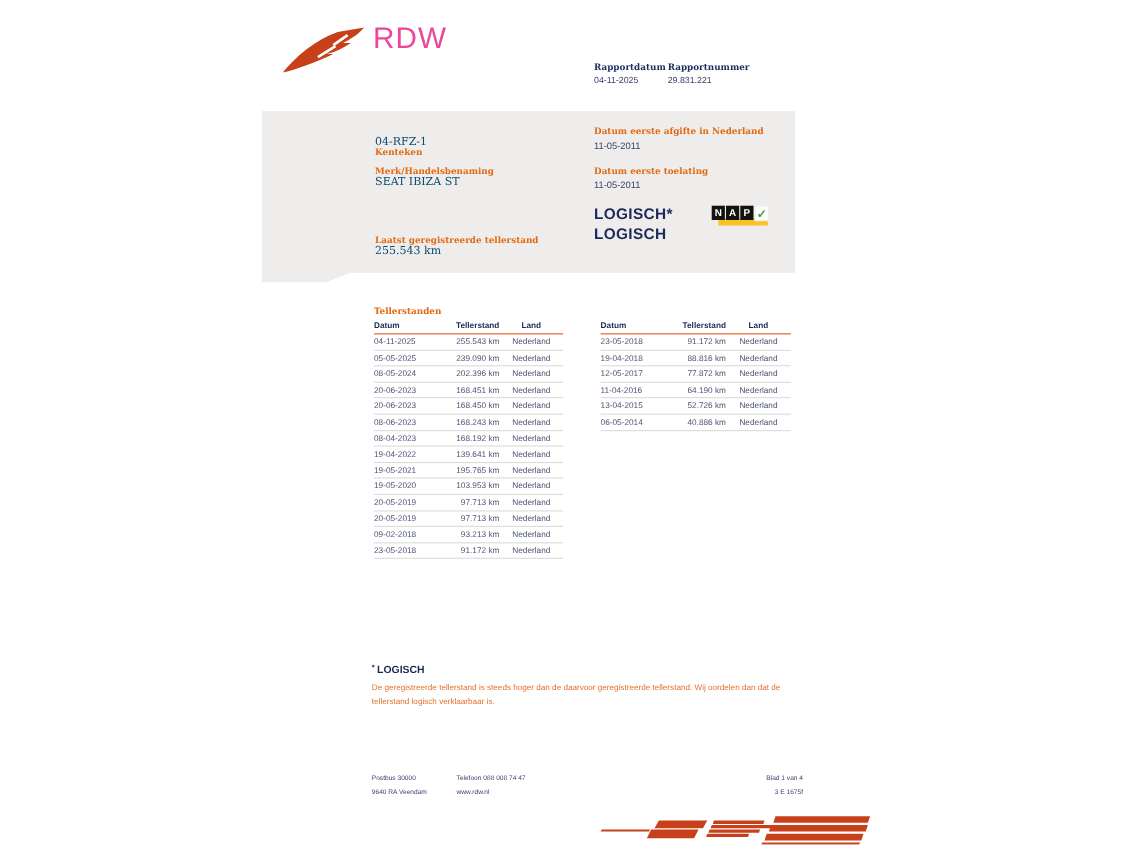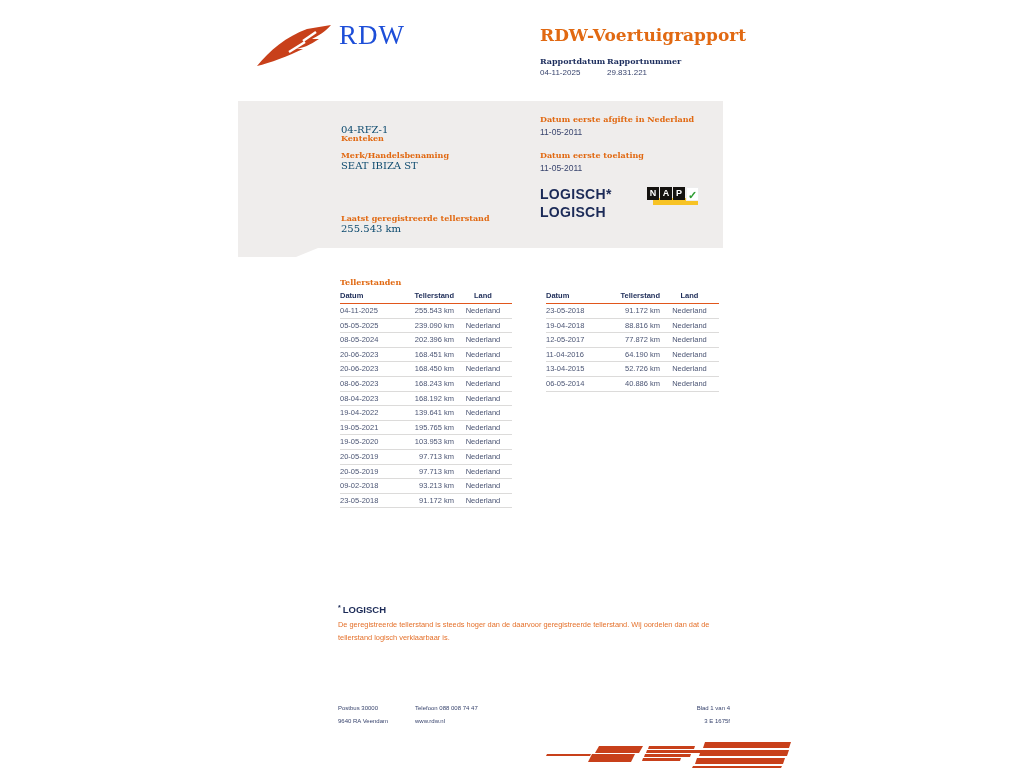--- a/index.html
+++ b/index.html
@@ -2,22 +2,22 @@
 <html><head>
 <meta charset="utf-8">
 <style>
   * { margin:0; padding:0; box-sizing:border-box; }
   html,body { width:1024px; height:768px; background:#ffffff; overflow:hidden;
               font-family:"Liberation Sans", sans-serif; }
   .page { position:relative; width:1024px; height:768px; background:#fff; }
 
   
   .logo-icon { position:absolute; left:256px; top:24px; width:76px; height:48px; }
-  .logo-text { position:absolute; left:339px; top:20px; font-family:Liberation Serif, serif;
-               font-size:27px; letter-spacing:1px; color:#1d4ed8; }
+  .logo-text { position:absolute; left:339px; top:20px; font-family:Liberation Sans, sans-serif;
+               font-size:27px; letter-spacing:1px; color:#ec4899; }
   .doc-title { position:absolute; left:540px; top:25px; font-family:"DejaVu Serif", serif;
                font-weight:bold; font-size:17px; color:#e16912; }
   .meta-label { position:absolute; top:56px; font-family:"DejaVu Serif", serif;
                 font-weight:bold; font-size:8px; color:#1b2c5c; }
   .meta-value { position:absolute; top:68px; font-size:8px; color:#39456e; }
   .mcol1 { left:540px; } .mcol2 { left:607px; }
 
   
   .graybox { position:absolute; left:238px; top:101px; width:485px; height:156px;
              background:#efedec;
@@ -72,21 +72,20 @@
 <body>
 
 <div class="page">
 
   <svg class="logo-icon" viewBox="0 0 76 48">
     <path d="M1 42 C13 27 31 12 51 5 L75 1 C69 8 62 12 56 15 L63 15 C54 21 47 24 40 25 L47 25 C32 32 14 39 1 42 Z" fill="#c8401a"></path>
     <path d="M47 17 L60 8" stroke="#ffffff" stroke-width="2.4" fill="none"></path>
     <path d="M33 28 L49 18" stroke="#ffffff" stroke-width="2.4" fill="none"></path>
   </svg>
   <div class="logo-text">RDW</div>
-  <div class="doc-title">RDW-Voertuigrapport</div>
   <div class="meta-label mcol1">Rapportdatum</div>
   <div class="meta-label mcol2">Rapportnummer</div>
   <div class="meta-value mcol1">04-11-2025</div>
   <div class="meta-value mcol2">29.831.221</div>
 
   <div class="graybox">
     <div class="fld-label" style="left:103px; top:13px;margin-top:19px;">Kenteken</div>
     <div class="fld-big" style="left:103px; top:23px;">04-RFZ-1</div>
     <div class="fld-label" style="left:103px; top:49px;">Merk/Handelsbenaming</div>
     <div class="fld-big" style="left:103px; top:59px;">SEAT IBIZA ST</div>

